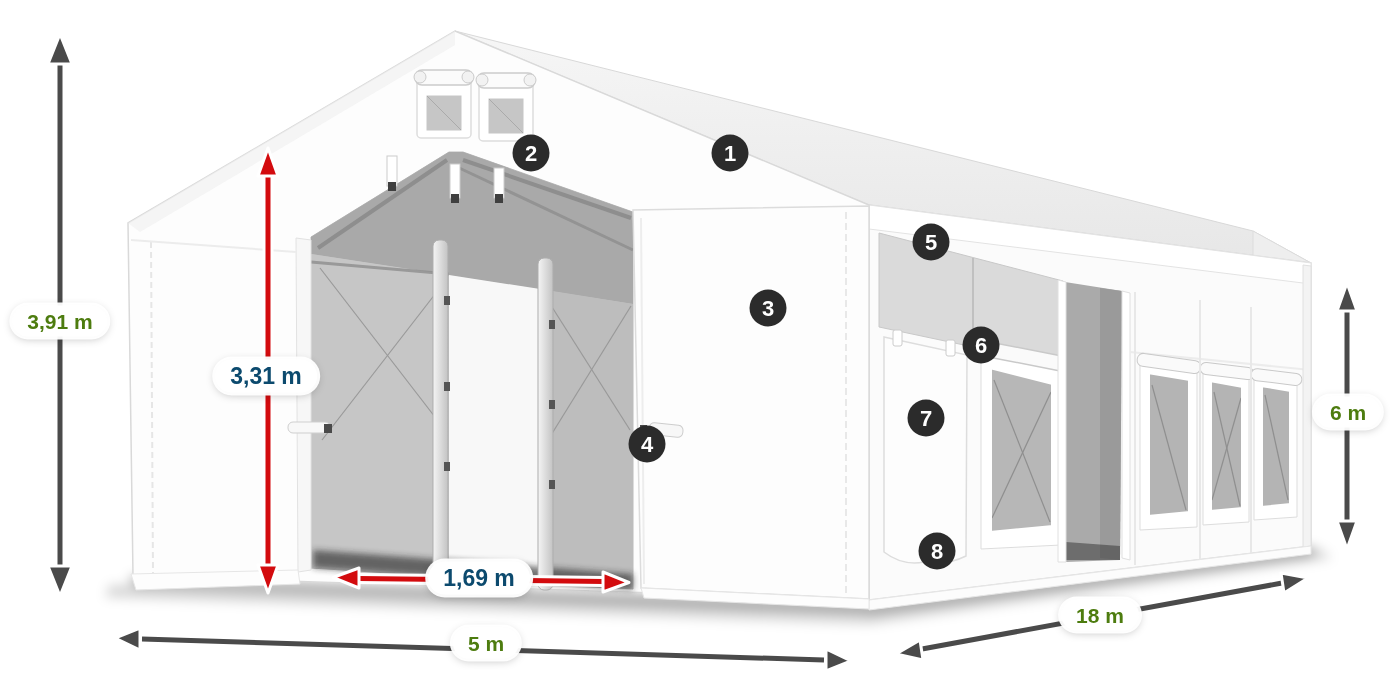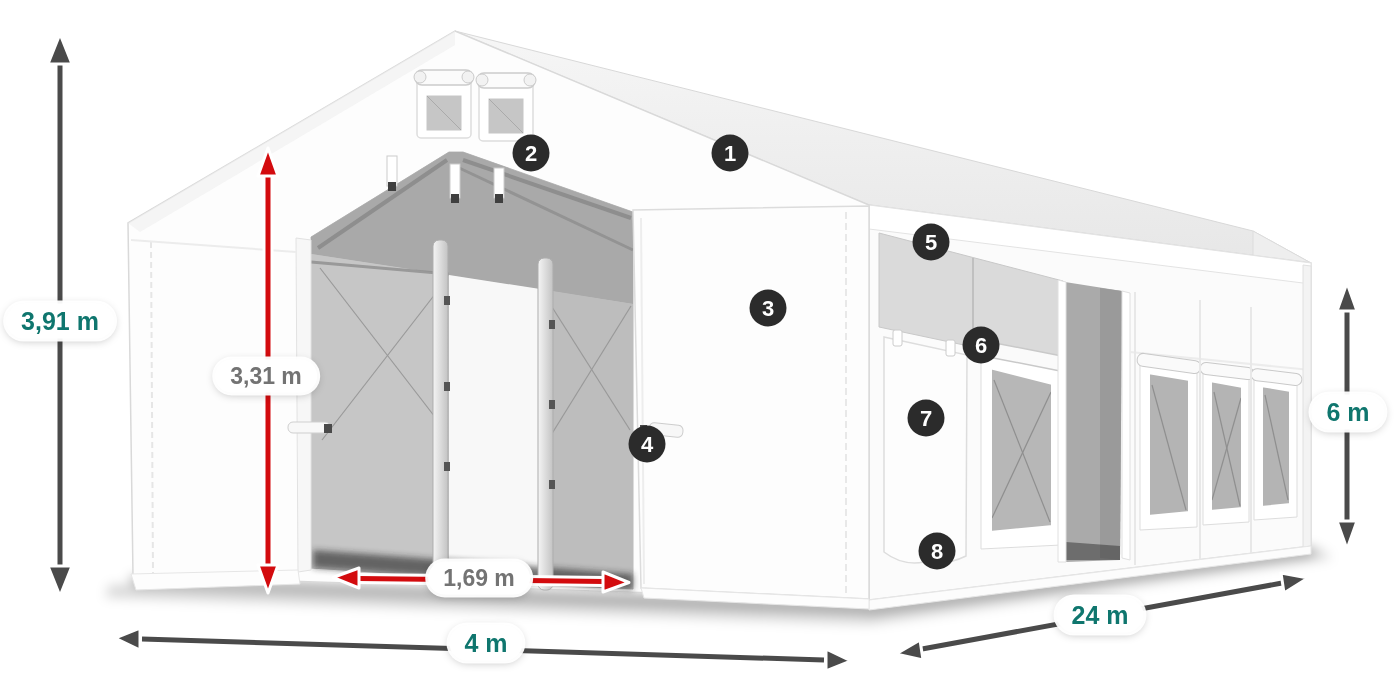--- a/index.html
+++ b/index.html
@@ -7,24 +7,24 @@
          font-family:"Liberation Sans",sans-serif;}
   #stage svg{position:absolute;left:0;top:0;}
   
   .cas{stroke:#ffffff;stroke-width:11;stroke-linecap:round;fill:none;}
   .dim{stroke:#4a4a4a;stroke-width:5;fill:none;}
   .dimh{fill:#4a4a4a;stroke:#ffffff;stroke-width:3;stroke-linejoin:round;}
   .red .dim{stroke:#d30b0e;}
   .red .dimh{fill:#d30b0e;}
   
   .dim-pill{position:absolute;transform:translate(-50%,-50%);background:#ffffff;
-    border-radius:22px;padding:5px 15px;font-weight:bold;font-size:25px;line-height:1;
-    color:#0f766e;white-space:nowrap;
+    border-radius:22px;padding:5px 15px;font-weight:bold;font-size:21px;line-height:1;
+    color:#4d7c0f;white-space:nowrap;
     box-shadow:0 0 0 3px rgba(255,255,255,.95), 0 2px 10px rgba(0,0,0,.28);}
-  .dim-pill.red{color:#737373;font-size:23px;}
+  .dim-pill.red{color:#0c4a6e;font-size:23px;}
   
   .badge{position:absolute;transform:translate(-50%,-50%);width:37px;height:37px;
     border-radius:50%;background:#2b2b2b;color:#ffffff;font-weight:bold;font-size:22px;
     display:flex;align-items:center;justify-content:center;line-height:1;}
 </style>
 </head>
 <body>
 
 <div id="stage">
 
@@ -239,22 +239,22 @@
       <line class="cas" x1="1347" y1="309" x2="1347" y2="523"></line>
       <line class="dim" x1="1347" y1="310" x2="1347" y2="522"></line>
       <polygon class="dimh" points="1347,283 1337,311 1357,311"></polygon>
       <polygon class="dimh" points="1347,549 1337,521 1357,521"></polygon>
     </g>
   </svg>
 
   <div class="dim-pill" style="left:60px;top:321px;">3,91 m</div>
   <div class="dim-pill red" style="left:266px;top:376px;">3,31 m</div>
   <div class="dim-pill red" style="left:479px;top:578px;">1,69 m</div>
-  <div class="dim-pill" style="left:486px;top:643px;">4 m</div>
-  <div class="dim-pill" style="left:1100px;top:615px;">24 m</div>
+  <div class="dim-pill" style="left:486px;top:643px;">5 m</div>
+  <div class="dim-pill" style="left:1100px;top:615px;">18 m</div>
   <div class="dim-pill" style="left:1348px;top:412px;">6 m</div>
 
   <div class="badge" style="left:730px;top:153px;">1</div>
   <div class="badge" style="left:531px;top:153px;">2</div>
   <div class="badge" style="left:768px;top:308px;">3</div>
   <div class="badge" style="left:647px;top:444px;">4</div>
   <div class="badge" style="left:931px;top:242px;">5</div>
   <div class="badge" style="left:981px;top:345px;">6</div>
   <div class="badge" style="left:926px;top:418px;">7</div>
   <div class="badge" style="left:937px;top:551px;">8</div>

